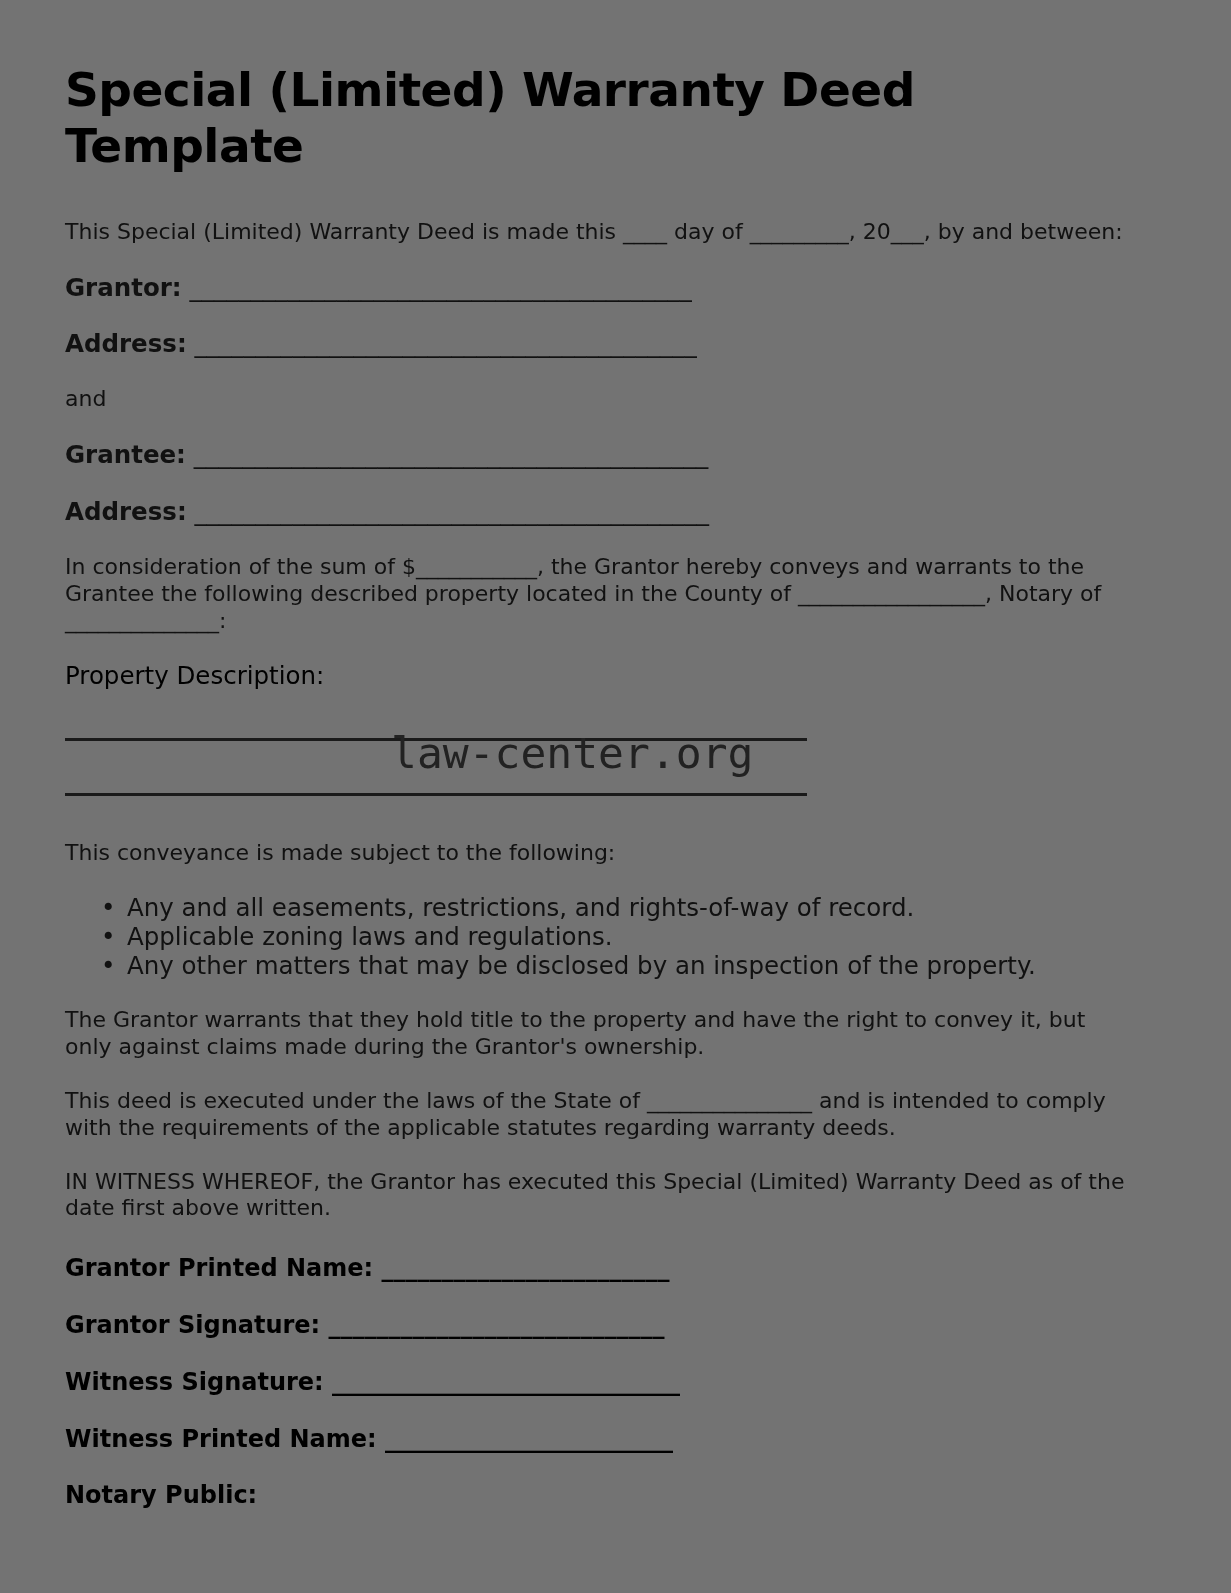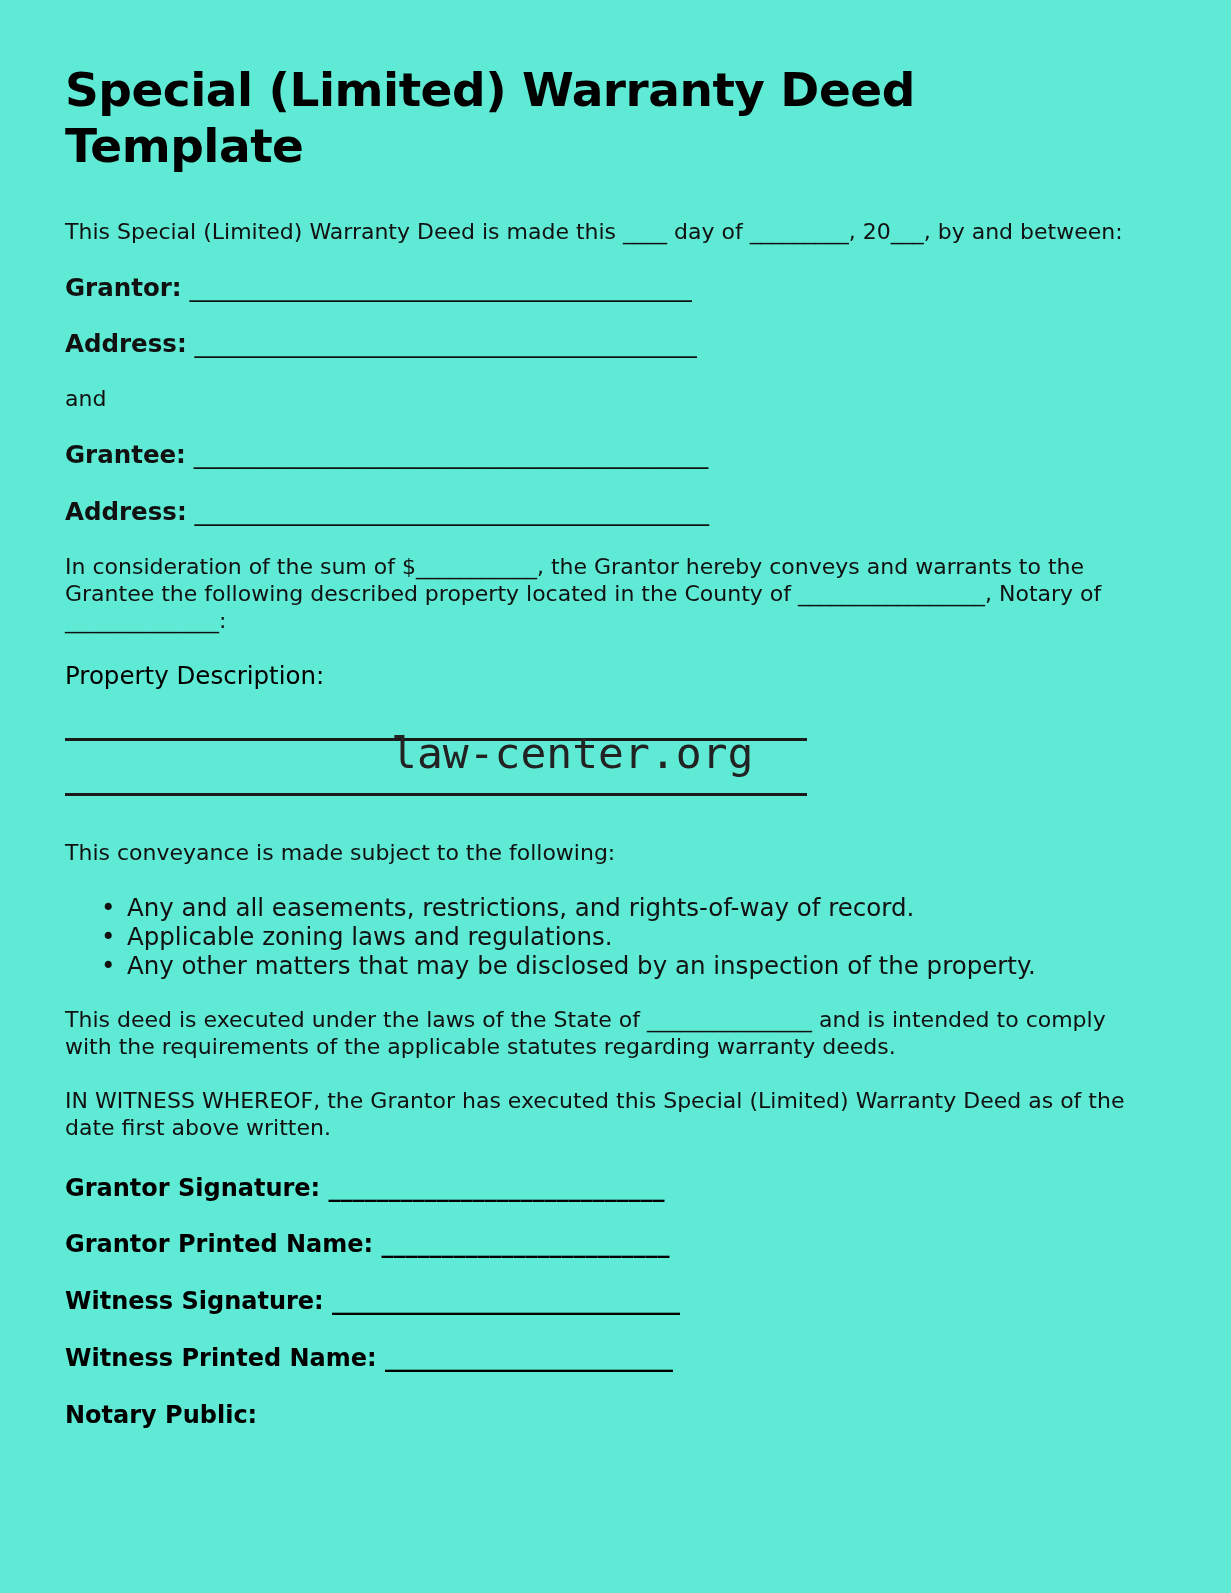--- a/index.html
+++ b/index.html
@@ -13,21 +13,21 @@
     position: relative;
     overflow: hidden;
     font-family: "DejaVu Sans", sans-serif;
     color: #000000;
   }
   .page {
     position: absolute;
     left: 0; top: 0;
     width: 1231px;
     height: 1593px;
-    background: #5eead4;
+    background: #737373;
     box-sizing: border-box;
     padding: 62px 96px 0 65px;
   }
   h1.doc-title {
     font-size: 47px;
     font-weight: bold;
     line-height: 1.2;
     letter-spacing: -0.5px;
     margin: 0 0 44px 0;
     max-width: 920px;
@@ -147,26 +147,27 @@
   </div>
 
   <p class="body-par">This conveyance is made subject to the following:</p>
 
   <ul class="cond-list">
     <li>Any and all easements, restrictions, and rights-of-way of record.</li>
     <li>Applicable zoning laws and regulations.</li>
     <li>Any other matters that may be disclosed by an inspection of the property.</li>
   </ul>
 
+  <p class="body-par">The Grantor warrants that they hold title to the property and have the right to convey it, but only against claims made during the Grantor's ownership.</p>
 
   <p class="body-par"><span>This deed is executed under the laws of the State of </span><span class="blank">_______________</span><span> and is intended to comply with the requirements of the applicable statutes regarding warranty deeds.</span></p>
 
   <p class="body-par">IN WITNESS WHEREOF, the Grantor has executed this Special (Limited) Warranty Deed as of the date first above written.</p>
 
   <div class="sig-block">
+    <p class="sig-line"><span>Grantor Printed Name:</span> <span class="blank">________________________</span></p>
     <p class="sig-line"><span>Grantor Signature:</span> <span class="blank">____________________________</span></p>
-    <p class="sig-line"><span>Grantor Printed Name:</span> <span class="blank">________________________</span></p>
     <p class="sig-line"><span>Witness Signature:</span> <span class="blank">_____________________________</span></p>
     <p class="sig-line"><span>Witness Printed Name:</span> <span class="blank">________________________</span></p>
     <p class="sig-line">Notary Public:</p>
   </div>
 
 </div>
 
 </body></html>

